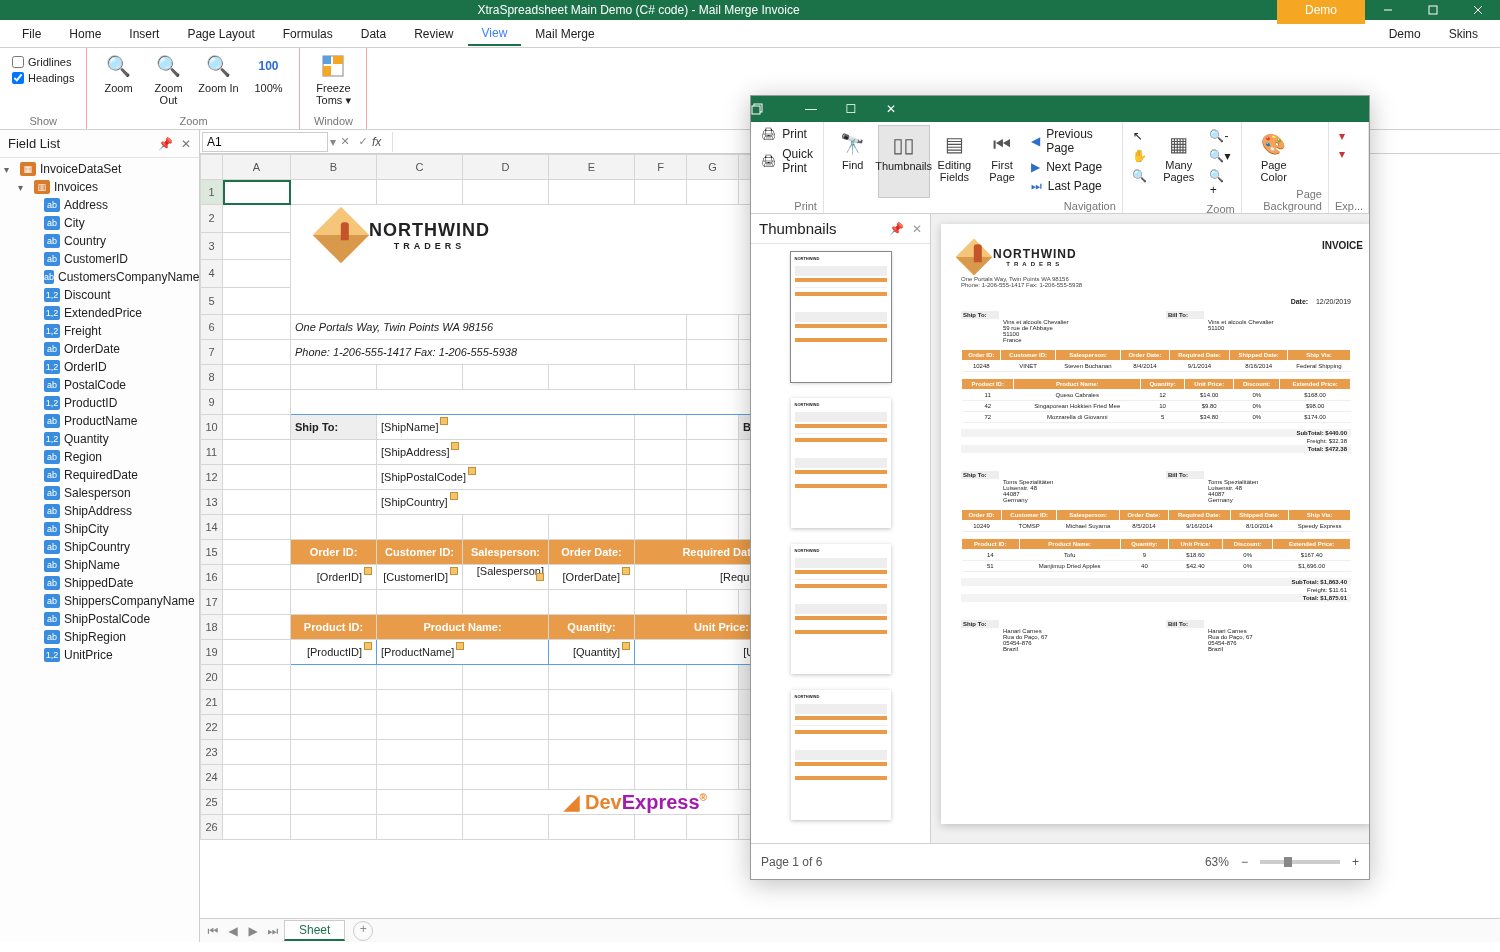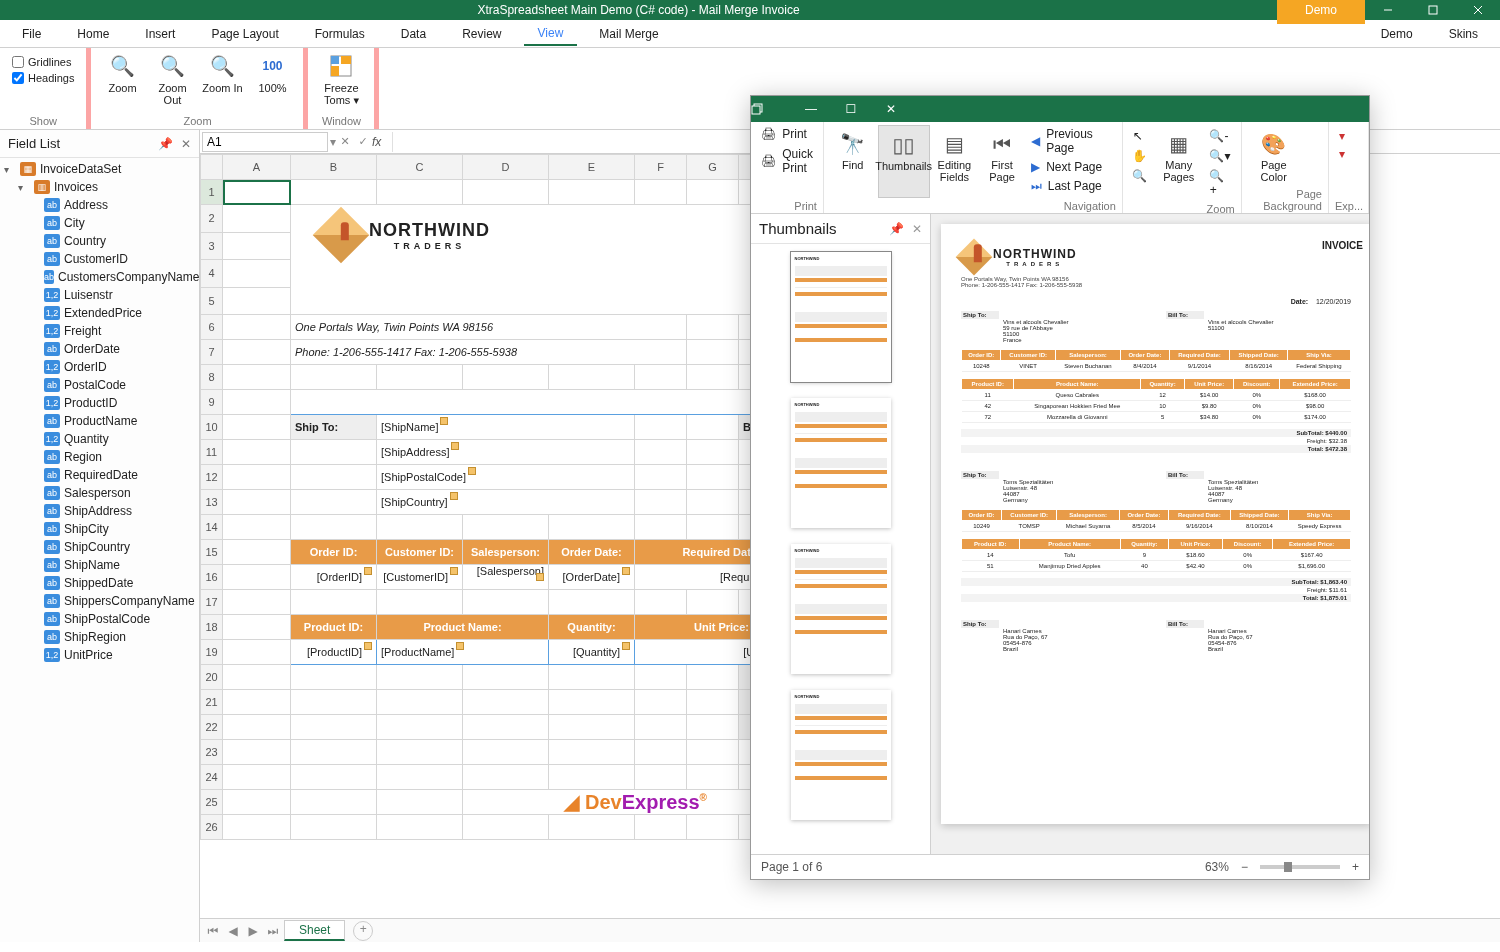--- a/index.html
+++ b/index.html
@@ -6,28 +6,28 @@
 body { font-size: 12px; color: #222; background: #fff; overflow: hidden; }
 
 
 .titlebar { height: 20px; background: #1b7248; color: #fff; display: flex; align-items: center; }
 .titlebar .title { flex: 1; text-align: center; font-size: 12px; }
 .titlebar .demo-btn { background: #f5a623; color: #fff; padding: 7px 28px; font-size: 12px; }
 .titlebar .win-controls { display: flex; }
 .titlebar .win-btn { width: 45px; height: 30px; display: flex; align-items: center; justify-content: center; color: #fff; }
 
 
-.menubar { height: 28px; display: flex; align-items: center; border-bottom: 1px solid #d0d0d0; padding: 0 8px; gap: 8px; background:#fff; }
+.menubar { height: 28px; display: flex; align-items: center; border-bottom: 1px solid #d0d0d0; padding: 0 8px; gap: 0; background:#fff; }
 .menubar .mitem { padding: 4px 14px; cursor: pointer; }
 .menubar .mitem.active { border-bottom: 2px solid #1b7248; color: #3b82f6; }
 .menubar .spacer { flex: 1; }
 
 
 .ribbon { height: 82px; display: flex; border-bottom: 1px solid #d0d0d0; background: #fff; }
-.ribbon .group { display: flex; flex-direction: column; align-items: center; justify-content: space-between; border-right: 5px solid #fca5a5; padding: 2px 8px 1px; }
+.ribbon .group { display: flex; flex-direction: column; align-items: center; justify-content: space-between; border-right: 1px solid #fca5a5; padding: 2px 8px 1px; }
 .ribbon .group-row { display: flex; gap: 4px; align-items: flex-start; }
 .ribbon .checkrow { display:flex; flex-direction:column; gap:4px; align-items:flex-start; padding: 6px 4px 0; font-size:11px; }
 .ribbon .check { display:flex; align-items:center; gap:4px; }
 .ribbon .check input { width:12px; height:12px; }
 .ribbon .btn { display: flex; flex-direction: column; align-items: center; width: 46px; padding: 2px; cursor: pointer; }
 .ribbon .btn .ico { width: 28px; height: 28px; display: flex; align-items: center; justify-content: center; font-size: 20px; color: #555; }
 .ribbon .btn .lbl { font-size: 11px; text-align: center; line-height: 1.1; margin-top: 2px; }
 .ribbon .group-name { font-size: 11px; color: #777; padding: 1px 0; }
 
 
@@ -106,21 +106,21 @@
 .pv-doc .addr { font-size:6px; color:#444; margin-bottom:10px; }
 .inv-tbl { width:100%; border-collapse:collapse; font-size:6px; margin-bottom:6px; }
 .inv-tbl th { background:#e89b48; color:#fff; padding:2px; text-align:center; font-weight:bold; border:1px solid #fff; }
 .inv-tbl td { padding:2px; text-align:center; border-bottom:1px solid #eee; }
 .ship-block { display:flex; gap:20px; margin:6px 0; font-size:6px; }
 .ship-block .sb { flex:1; }
 .ship-block .sb .shead { background:#eee; font-weight:bold; padding:1px 2px; display:inline-block; width:38px; }
 .totals-row { text-align:right; font-size:6px; padding:1px 4px; }
 .totals-row.bold { font-weight:bold; background:#f3f3f3; }
 
-.pv-status { height:25px; border-top:1px solid #d0d0d0; display:flex; align-items:center; padding:0 10px; font-size:12px; color:#555; gap:12px; }
+.pv-status { height:36px; border-top:1px solid #d0d0d0; display:flex; align-items:center; padding:0 10px; font-size:12px; color:#555; gap:12px; }
 .pv-status .sp { flex:1; }
 .pv-status .zslider { width:80px; height:4px; background:#ccc; position:relative; }
 .pv-status .zslider::after { content:""; position:absolute; left:30%; top:-3px; width:8px; height:10px; background:#888; }
 
 
 .nw-logo { display:flex; align-items:center; gap:8px; }
 .nw-diamond { width:40px; height:40px; transform:rotate(45deg); background:linear-gradient(135deg,#f5c57a 50%,#d89a4a 50%); position:relative; }
 .nw-diamond::after { content:""; position:absolute; left:50%; top:50%; width:8px; height:18px; background:#c4552a; transform:translate(-50%,-80%) rotate(-45deg); border-radius:3px 3px 0 0; }
 .nw-text { font-family: Georgia, serif; }
 .nw-text .l1 { font-size:18px; font-weight:bold; letter-spacing:1px; }
@@ -265,21 +265,21 @@
         <div class="node" style="padding-left:44px;">
           <span class="fic fld-ab">ab</span>
           <span>CustomerID</span>
         </div>
         <div class="node" style="padding-left:44px;">
           <span class="fic fld-ab">ab</span>
           <span>CustomersCompanyName</span>
         </div>
         <div class="node" style="padding-left:44px;">
           <span class="fic fld-12">1,2</span>
-          <span>Luisenstr</span>
+          <span>Discount</span>
         </div>
         <div class="node" style="padding-left:44px;">
           <span class="fic fld-12">1,2</span>
           <span>ExtendedPrice</span>
         </div>
         <div class="node" style="padding-left:44px;">
           <span class="fic fld-12">1,2</span>
           <span>Freight</span>
         </div>
         <div class="node" style="padding-left:44px;">

